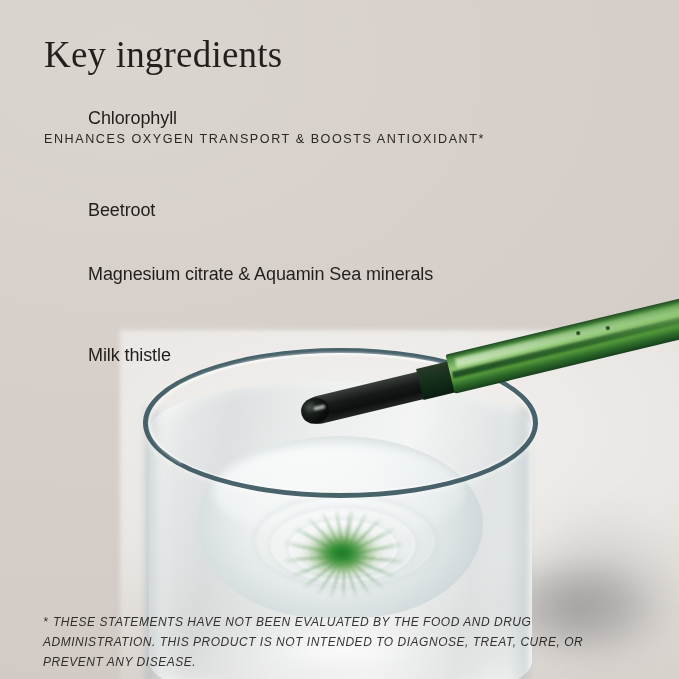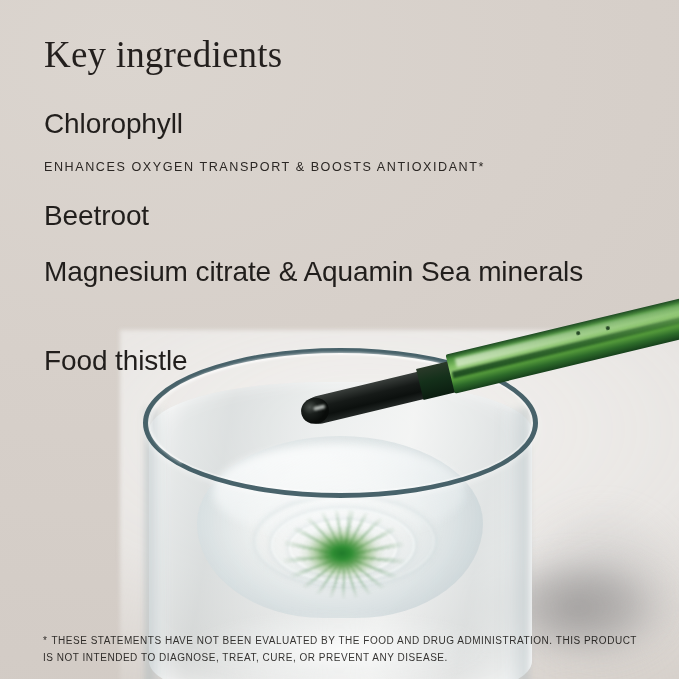--- a/index.html
+++ b/index.html
@@ -334,56 +334,58 @@
     font-family: "Liberation Serif", "DejaVu Serif", serif;
     font-size: 37px;
     font-weight: 400;
     color: #231f1d;
     letter-spacing: 0.2px;
     line-height: 1;
   }
   .ing-block { position: absolute; left: 44px; }
   .ing-block.b0 { top: 108px; }
   .ing-block.b1 { top: 200px; }
-  .ing-block.b2 { top: 256px; }
+  .ing-block.b2 { top: 264px; }
   .ing-block.b3 { top: 345px; }
 
   .ing-name {
     font-family: "Liberation Sans", sans-serif;
-    font-size: 28px;
+    font-size: 18px;
     font-weight: 400;
     color: #211e1c;
     line-height: 1.12;
     letter-spacing: -0.1px;
     white-space: nowrap;
+    margin-left: 44px;
   }
   .ing-desc {
-    margin-top: 18px;
+    margin-top: 1px;
     font-family: "Liberation Sans", sans-serif;
     font-size: 12.6px;
     font-weight: 400;
     color: #2b2724;
     letter-spacing: 1.55px;
     line-height: 1.72;
     text-transform: uppercase;
     white-space: pre-line;
   }
 
   .disclaimer {
     position: absolute;
     left: 43px;
-    top: 633px;
+    top: 613px;
     width: 600px;
     font-family: "Liberation Sans", sans-serif;
-    font-size: 10px;
+    font-size: 12px;
     letter-spacing: 0.52px;
     line-height: 1.65;
     color: #3a3836;
     text-transform: uppercase;
     mix-blend-mode: multiply;
+    font-style: italic;
   }
   .disclaimer .star { letter-spacing: 1.4px; }
 </style>
 </head>
 <body>
 
 <div id="page">
 
   <div class="photo-layer">
     <div class="bg-base"></div>
@@ -431,21 +433,21 @@
 
     <div class="ing-block b1">
       <div class="ing-name">Beetroot</div>
     </div>
 
     <div class="ing-block b2">
       <div class="ing-name">Magnesium citrate &amp; Aquamin Sea minerals</div>
     </div>
 
     <div class="ing-block b3">
-      <div class="ing-name">Food thistle</div>
+      <div class="ing-name">Milk thistle</div>
     </div>
 
     <div class="disclaimer">
       <span class="star">*</span>
       <span>These statements have not been evaluated by the Food and Drug Administration. This product is not intended to diagnose, treat, cure, or prevent any disease.</span>
     </div>
 
   </div>
 </div>
 

